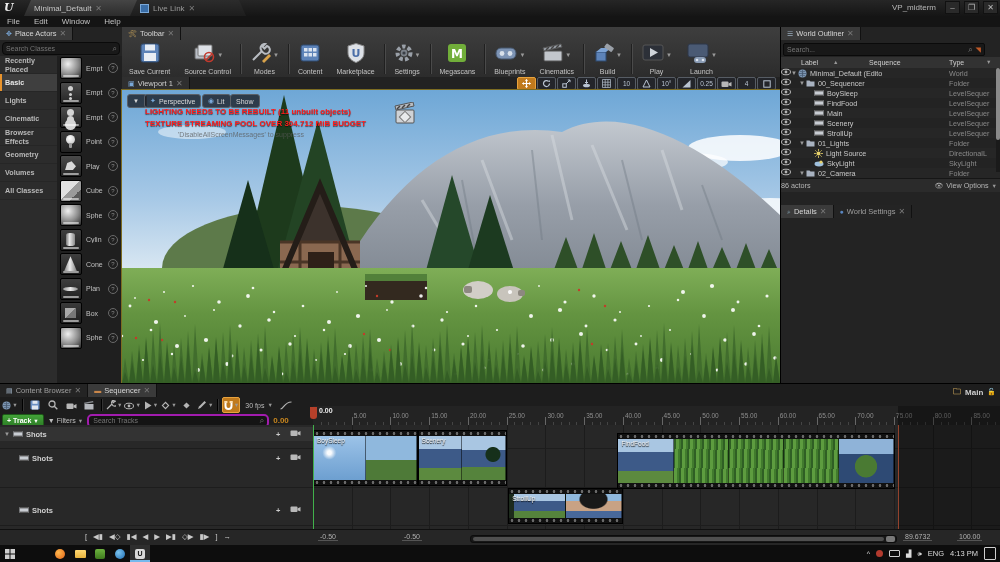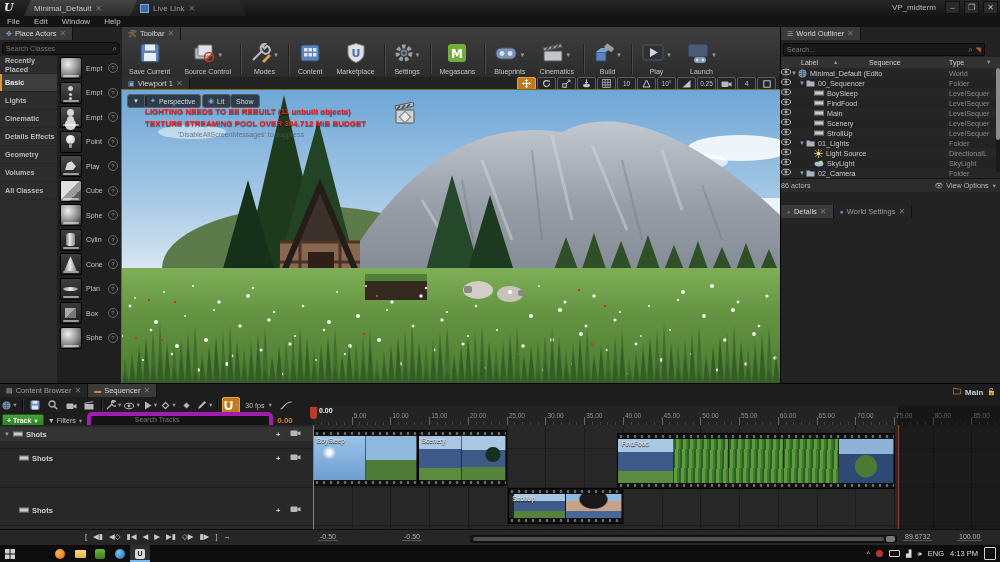--- a/index.html
+++ b/index.html
@@ -93,21 +93,21 @@
   #seq-crumb{position:absolute;right:4px;top:1px;display:flex;align-items:center;gap:4px;font-size:8px;font-weight:bold;color:#cfcfcf;}
   #seq-toolbar{position:absolute;left:2px;top:13px;height:16px;display:flex;align-items:center;gap:2px;}
   .sq-btn{height:14px;min-width:16px;display:flex;align-items:center;justify-content:center;border-radius:2px;color:#b9b9b9;}
   .sq-btn.orange{background:#c07a1d;border:1px solid #e8a33d;}
   .sq-drop{font-size:5.5px;color:#999;margin-left:1px;}
   .sq-sep{width:1px;height:12px;background:#000;box-shadow:1px 0 0 #333;margin:0 2px;}
   #seq-fps{font-size:7px;color:#bbb;display:flex;align-items:center;gap:2px;padding:0 3px;}
   #seq-controls{position:absolute;left:2px;top:30px;height:13px;display:flex;align-items:center;gap:4px;}
   #btn-track{height:11px;background:linear-gradient(#43a339,#2d7d26);border:1px solid #1d5a18;border-radius:2px;color:#fff;font-size:7px;font-weight:bold;display:flex;align-items:center;padding:0 4px;gap:2px;}
   #btn-filters{height:11px;display:flex;align-items:center;gap:2px;font-size:7px;color:#c0c0c0;}
-  #seq-search{width:178px;height:10px;background:#141414;border:4px solid #a21caf;border-radius:5px;display:flex;align-items:center;flex-direction:column;}
+  #seq-search{width:178px;height:10px;background:#141414;border:2px solid #a21caf;border-radius:5px;display:flex;align-items:center;}
   #seq-search input{flex:1;background:transparent;border:0;outline:0;color:#999;font-size:7px;padding:0 4px;min-width:0;font-family:inherit;}
   #seq-curtime{font-size:8px;font-weight:bold;color:#c8861e;}
   #ruler{position:absolute;left:313px;top:22px;width:687px;height:19px;background:#232323;border-bottom:1px solid #111;}
   .tick-major{position:absolute;bottom:0;width:1px;height:8px;background:#666;}
   .tick-minor{position:absolute;bottom:0;width:1px;height:3px;background:#444;}
   .tick-label{position:absolute;bottom:6px;font-size:6.5px;color:#8f8f8f;white-space:nowrap;}
   #playhead-flag{position:absolute;left:-3px;top:1px;width:7px;height:12px;background:#b5402a;border-radius:0 0 3px 3px;}
   #playhead-label{position:absolute;left:6px;top:1px;font-size:7px;font-weight:bold;color:#efefef;}
   #tracks-left{position:absolute;left:0;top:41px;width:313px;height:104px;background:#282828;border-right:1px solid #111;}
   .trk-row{position:absolute;left:0;width:313px;height:14px;display:flex;align-items:center;font-size:7.5px;font-weight:bold;color:#d0d0d0;}
@@ -186,21 +186,21 @@
     </div>
     <div id="pa-search">
       <input placeholder="Search Classes" style="">
       <span style="color:#888;font-size:8px;margin-right:2px">⌕</span>
     </div>
     <div id="pa-cats">
         <div class="pa-cat">Recently Placed</div>
         <div class="pa-cat active">Basic</div>
         <div class="pa-cat">Lights</div>
         <div class="pa-cat">Cinematic</div>
-        <div class="pa-cat">Details Effects</div>
+        <div class="pa-cat">Browser Effects</div>
         <div class="pa-cat">Geometry</div>
         <div class="pa-cat">Volumes</div>
         <div class="pa-cat">All Classes</div>
       </div>
     <div id="pa-items">
         <div class="pa-item">
      <div class="pa-thumb sh-sphere"></div>
      <span class="pa-label">Empt</span>
      <span class="pa-q">?</span>
    </div>

